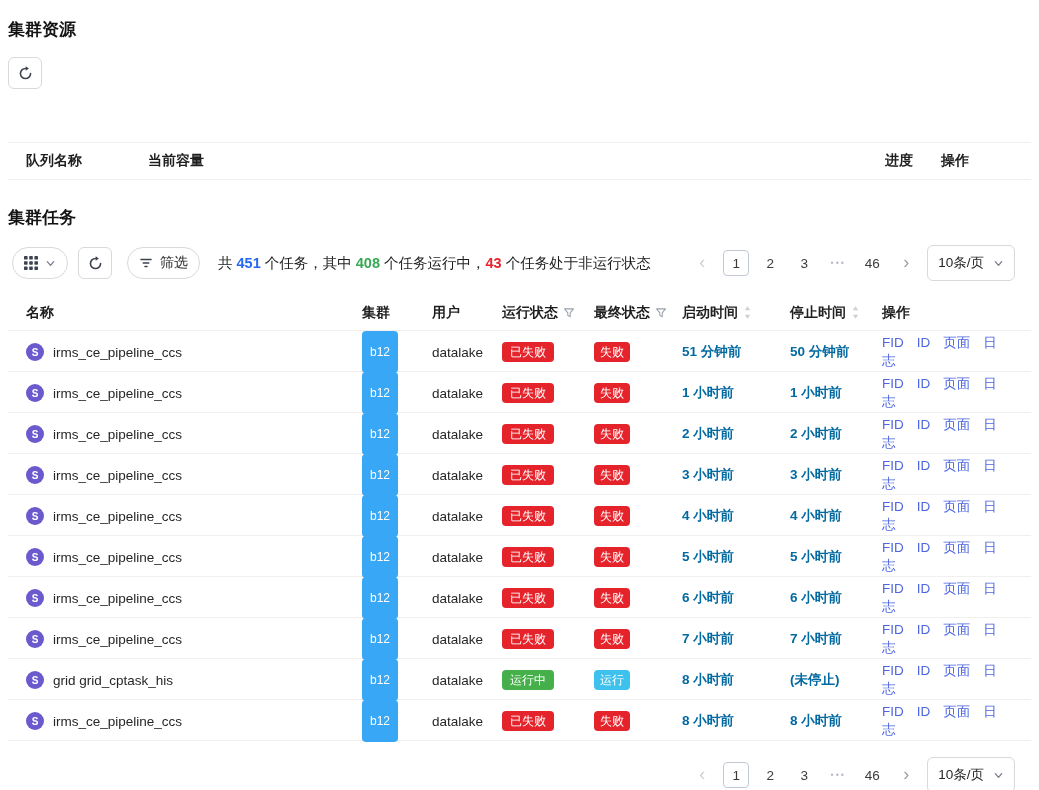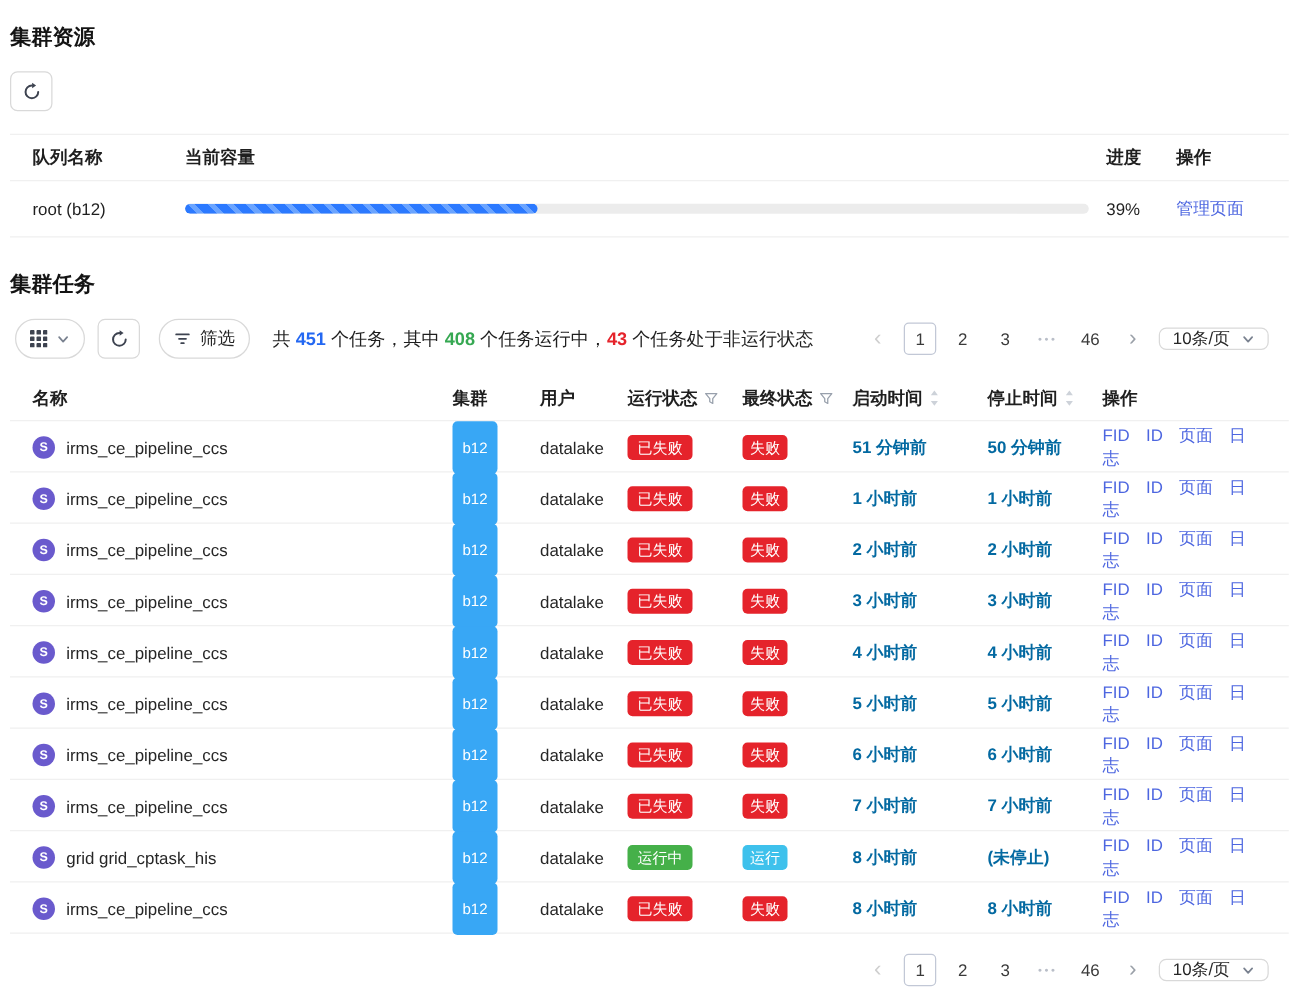--- a/index.html
+++ b/index.html
@@ -24,21 +24,21 @@
     font-size:14px; color:#262626; font-family:inherit;
   }
   .res-refresh { margin-bottom:18px; }
   .i { display:inline-flex; align-items:center; }
 
   
   .res-header, .res-row {
     display:grid; grid-template-columns:122px 1fr 56px 80px;
     align-items:center; padding:0 10px 0 18px;
   }
-  .res-header { height:38px; border-top:1px solid #f0f0f0; border-bottom:1px solid #f0f0f0; font-weight:600; }
+  .res-header { height:38px; border-top:1px solid #f0f0f0; border-bottom:1px solid #f0f0f0; font-weight:600;margin-top:35px; }
   .res-row { height:45px; border-bottom:1px solid #f0f0f0; font-size:13.5px; }
   .progress-track { height:8px; background:#ececec; border-radius:4px; margin-right:14px; overflow:hidden; }
   .progress-fill {
     height:100%; border-radius:4px;
     background:repeating-linear-gradient(45deg, var(--progress-fill,#2b79ff) 0 7px, #6aa4ff 7px 11px);
   }
   .link { color:var(--link,#4d66e0); cursor:pointer; text-decoration:none; font-size:13.5px; }
 
   
   .toolbar { display:flex; align-items:center; margin:0 0 14px 4px; padding-right:16px; }
@@ -55,21 +55,21 @@
   .page-item {
     min-width:26px; height:26px; display:inline-flex; align-items:center; justify-content:center;
     font-size:13.5px; color:#3a3a3a; border-radius:4px; cursor:pointer; padding:0 3px;
   }
   .page-item.active { border:1px solid #c2c8d6; font-weight:500; }
   .page-item.arrow { font-size:18px; padding-bottom:2px; }
   .page-item.prev { color:#cfcfcf; cursor:default; }
   .page-item.next { color:#9aa0a8; }
   .page-item.ellipsis { color:#b9bec8; font-size:9px; letter-spacing:2px; cursor:default; }
   .page-size {
-    display:inline-flex; align-items:center; gap:9px; height:18px; padding:0 10px;
+    display:inline-flex; align-items:center; gap:9px; height:36px; padding:0 10px;
     border:1px solid #d9d9d9; border-radius:6px; margin-left:8px; font-size:13.5px; color:#262626;
     cursor:pointer; background:#fff;
   }
 
   
   .task-header, .task-row {
     display:grid; grid-template-columns:336px 70px 70px 92px 88px 108px 92px 1fr;
     align-items:center; padding:0 16px 0 18px;
   }
   .task-header { height:36px; border-bottom:1px solid #f0f0f0; font-weight:600; font-size:14px; color:#1f1f1f; }
@@ -111,30 +111,20 @@
         </svg>
       </span>
   </button>
 
   <div>
     <div class="res-header">
       <div>队列名称</div>
       <div>当前容量</div>
       <div>进度</div>
       <div>操作</div>
-    </div>
-    <div class="res-row">
-      <div>root (b12)</div>
-      <div>
-        <div class="progress-track">
-          <div class="progress-fill" style="width: 39%;"></div>
-        </div>
-      </div>
-      <div>39%</div>
-      <div><a class="link">管理页面</a></div>
     </div>
   </div>
 
   <h1 class="section-title tasks-title">集群任务</h1>
 
   <div class="toolbar">
     <button class="btn">
       <span class="i">
           <svg width="14" height="14" viewBox="0 0 14 14" fill="#3d4350">
             <rect x="0" y="0" width="3.6" height="3.6" rx="0.7"></rect>

